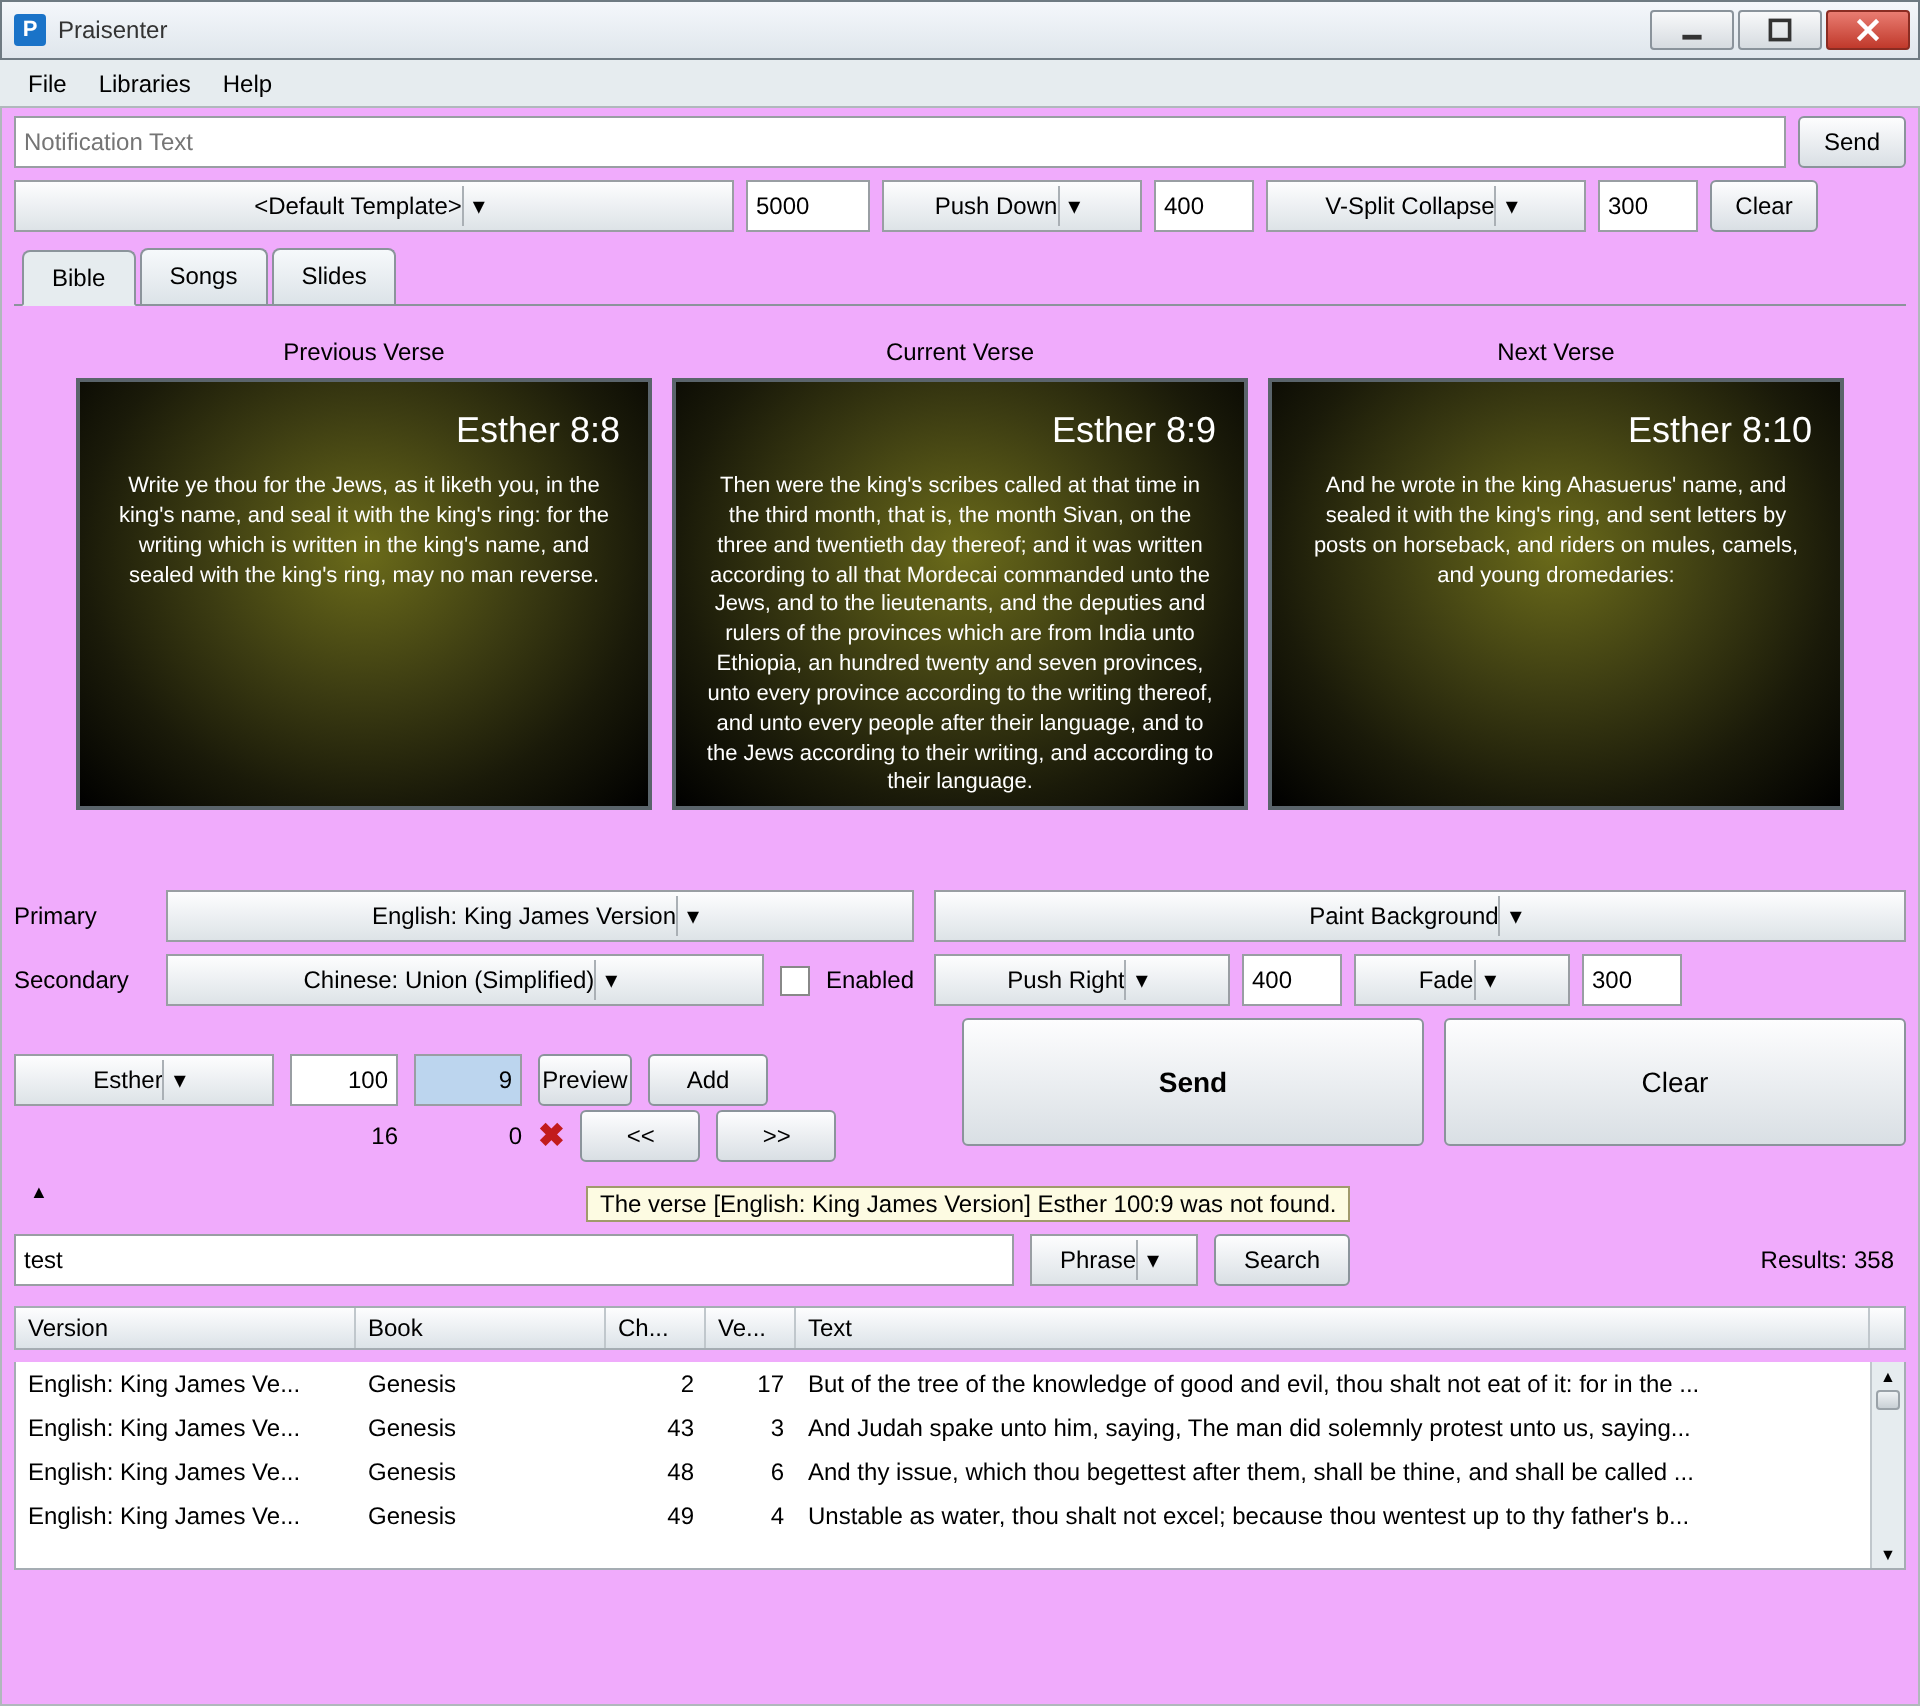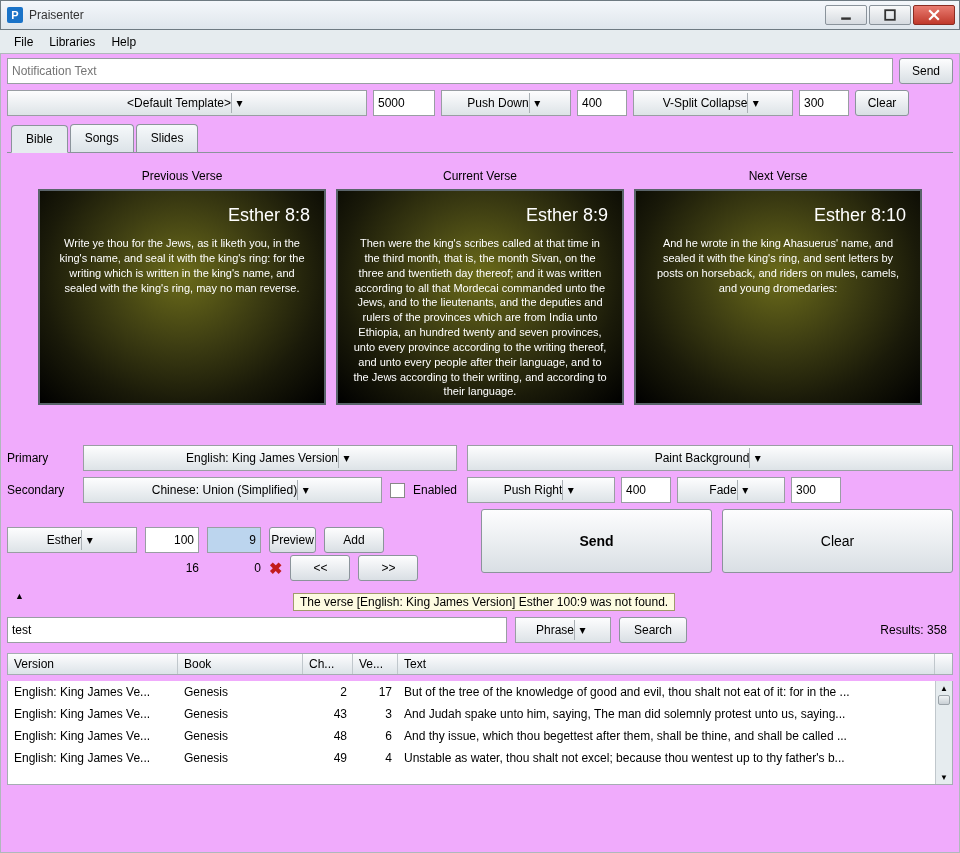--- a/index.html
+++ b/index.html
@@ -206,21 +206,21 @@
 </div>
 
 <div style="position:relative; height:18px;">
   <div class="caret">▲</div>
   <div class="tooltip">The verse [English: King James Version] Esther 100:9 was not found.</div>
 </div>
 
 
 <div class="searchbar">
   <input type="text" value="test" style="">
-  <div class="combo" style="width:96px">
+  <div class="combo" style="width:84px">
         <span>Phrase</span>
         <span class="arrow">▾</span>
       </div>
   <div class="btn" style="width:68px">Search</div>
   <span class="results-count">Results: 358</span>
 </div>
 
 <div class="resultshdr">
   <div class="hc v">Version</div>
   <div class="hc b">Book</div>

